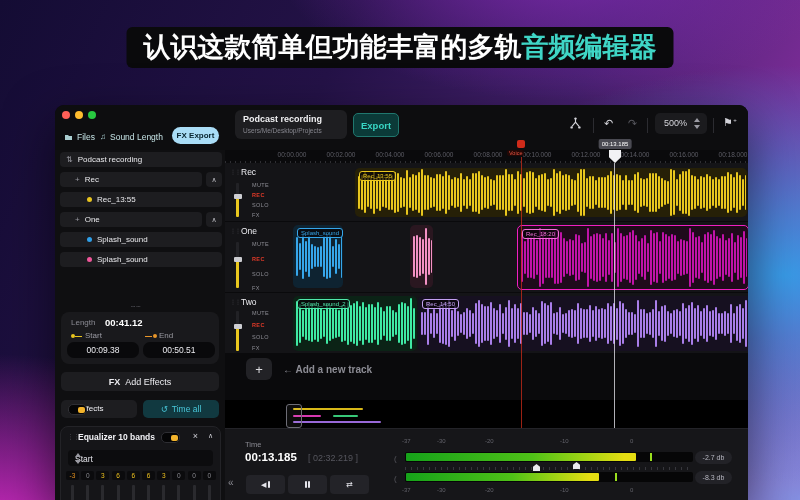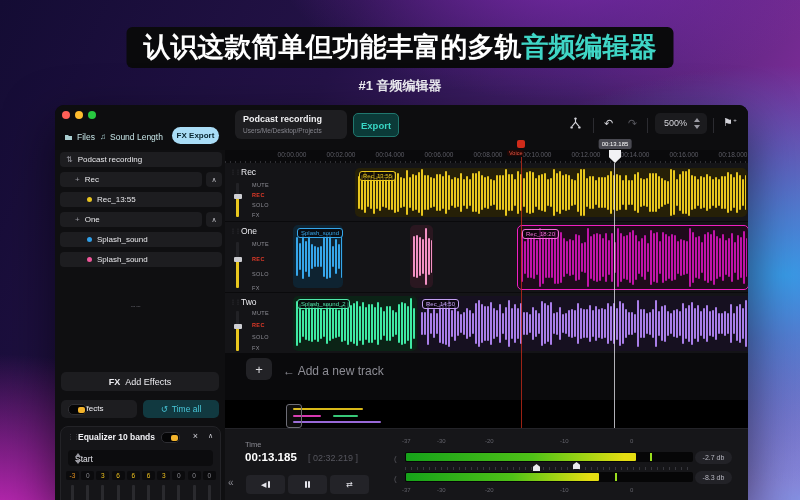--- a/index.html
+++ b/index.html
@@ -105,21 +105,21 @@
   .vline{position:absolute;width:1px;z-index:5;}
   .phchip{position:absolute;top:34px;transform:translateX(-50%);background:#4a4a52;color:#fff;
     font-size:6px;line-height:10px;padding:0 3px;border-radius:2px;z-index:6;white-space:nowrap;}
   .phhead{position:absolute;width:12px;height:13px;background:#f2f2f4;z-index:6;
     clip-path:polygon(0 0,100% 0,100% 55%,50% 100%,0 55%);}
   .mflag{position:absolute;width:8px;height:8px;background:#cf2b1a;border-radius:2px;z-index:6;}
   .mlabel{position:absolute;font-size:5.5px;color:#e85240;background:rgba(35,8,6,.9);
     border-radius:2px;padding:0 2px;z-index:6;white-space:nowrap;}
   .addbtn{position:absolute;left:191px;top:253px;width:26px;height:22px;background:#222226;border-radius:6px;
     color:#dcdce0;font-size:13px;display:flex;align-items:center;justify-content:center;}
-  .addlab{position:absolute;left:228px;top:259px;font-size:12px;color:#8d8d95;}
+  .addlab{position:absolute;left:228px;top:259px;font-size:10px;color:#8d8d95;font-weight:bold;}
   .minimap{position:absolute;left:170px;top:295px;width:523px;height:28px;background:#000;}
   .mmline{position:absolute;height:2px;border-radius:1px;}
   .mmview{position:absolute;left:231px;top:299px;width:14px;height:22px;border:1px solid #6d6d76;
     border-radius:3px;background:rgba(255,255,255,.05);z-index:4;}
   
   .transport{position:absolute;left:170px;top:323px;width:523px;height:72px;background:#161619;border-top:1px solid #232328;}
   .tcollapse{position:absolute;left:3px;top:48px;color:#8a8a92;font-size:10px;}
   .timelab{position:absolute;left:20px;top:11px;font-size:7.5px;color:#8a8a92;}
   .timecur{position:absolute;left:20px;top:22px;font-size:11.5px;font-weight:700;color:#fff;}
   .timetot{position:absolute;left:83px;top:24px;font-size:9px;color:#56565e;}
@@ -139,21 +139,20 @@
   .dbchip{position:absolute;left:470px;width:37px;height:13px;background:#222227;border-radius:7px;
     color:#b6b6c0;font-size:7px;display:flex;align-items:center;justify-content:center;white-space:nowrap;}
   .micon{position:absolute;left:169px;color:#55555c;font-size:8px;}
 </style>
 </head>
 <body>
 
 <div class="stage">
 
   <div class="hero-title"><span>认识这款简单但功能丰富的多轨</span><span class="hl">音频编辑器</span></div>
-  <div class="hero-sub">#1 音频编辑器</div>
 
   <div class="win">
     <div class="titlebar"></div>
     <span class="light" style="left:7px;background:#ff5f57"></span>
     <span class="light" style="left:20px;background:#febc2e"></span>
     <span class="light" style="left:33px;background:#28c840"></span>
 
     <div class="tab" style="left:9px">
       <svg width="9" height="8">
           <path d="M1 2h3l1 1h3v4H1z" fill="#a9cdd0"></path>
@@ -231,20 +230,36 @@
             </div>
           </div>
           <div class="tline">
             <div class="trow ind2">
               <span class="tdot" style="background:#f0569a"></span>
               <span class="tlab">Splash_sound</span>
             </div>
           </div>
         </div>
       <div class="sgrip">┄┄</div>
+      <div class="lencard">
+        <span class="lenlab">Length</span>
+        <span class="lenval">00:41.12</span>
+        <span class="seic" style="left:10px">
+            <b style="left:0;background:#e8c41e"></b>
+            <i style="left:4px;background:#e8c41e"></i>
+          </span>
+        <span class="selab" style="left:24px">Start</span>
+        <span class="seic" style="left:84px">
+            <i style="left:0;background:#e8962a"></i>
+            <b style="right:0;background:#e8962a"></b>
+          </span>
+        <span class="selab" style="left:98px">End</span>
+        <div class="tfield" style="left:6px">00:09.38</div>
+        <div class="tfield" style="left:82px">00:50.51</div>
+      </div>
       <div class="fxbtn">
         <b>FX</b>
         <span>Add Effects</span>
       </div>
       <div class="alleff">
         <span>All Effects</span>
         <span class="tgl" style="right:5px;top:4px">
             <i></i>
           </span>
       </div>

